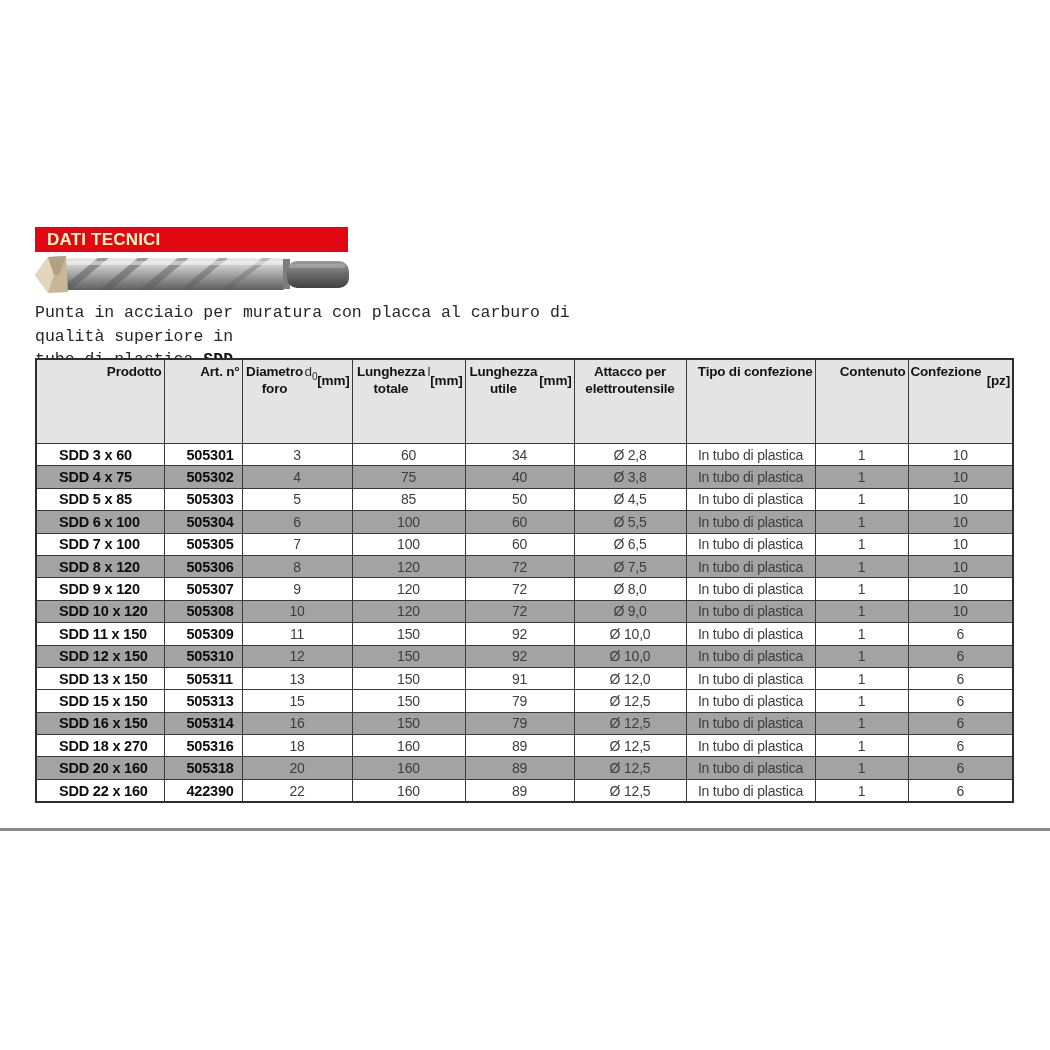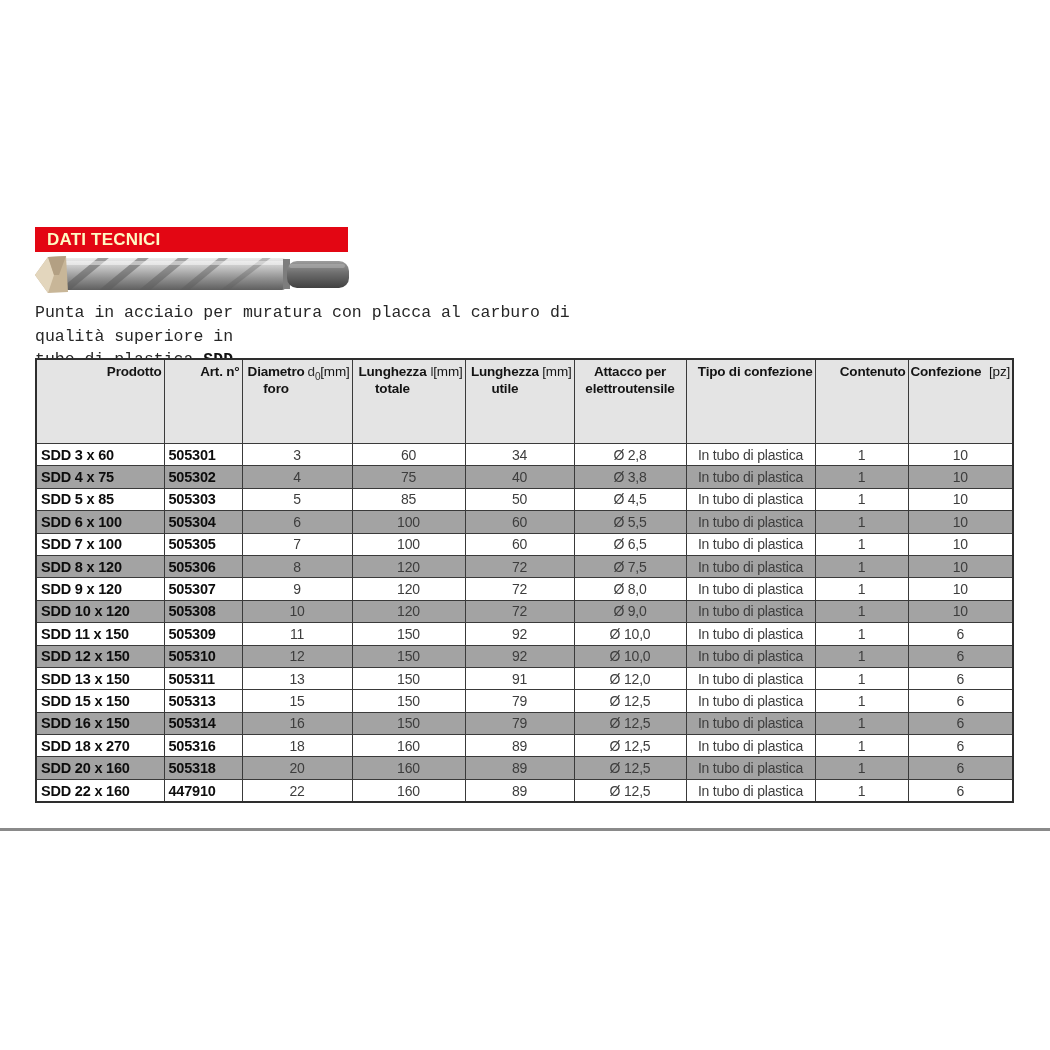--- a/index.html
+++ b/index.html
@@ -39,29 +39,29 @@
   .th-stack {
     display:flex; justify-content:space-between;
     height:100%; box-sizing:border-box; padding:4px 2px 5px; text-align:center;
   }
   .th-stack.bottom-left { justify-content:flex-end; text-align:left; padding-left:6px; }
   .th-stack.bottom-center { justify-content:flex-end; }
   .th-stack.top-only { justify-content:flex-end; }
   .th-label { font-weight:bold; line-height:1.25; }
   .th-symbol { font-weight:normal; font-size:13.5px; color:#2e2e2e; }
   .th-symbol sub { font-size:10px; }
-  .th-unit { font-weight:normal; }
+  .th-unit { font-weight:bold;margin-top:9px; }
 
   table.tech tbody td {
     height:21.4px; font-size:14px; text-align:center; color:#3d3d3d;
     letter-spacing:-0.2px; white-space:nowrap;
   }
   table.tech tbody td.col-0,
   table.tech tbody td.col-1 {
-    text-align:left; padding-left:4px; font-weight:bold; color:#0d0d0d; font-size:14.5px;margin-left:8px;
+    text-align:left; padding-left:22px; font-weight:bold; color:#0d0d0d; font-size:14.5px;margin-left:8px;
   }
   table.tech tbody tr.stripe { background:#a3a3a3; }
 
   
   .separator { position:absolute; left:0; top:828px; width:1050px; height:3px; background:#8a8a8a; }
 </style>
 </head>
 <body>
 
 <div class="page">
@@ -342,21 +342,21 @@
           <td class="col-2">20</td>
           <td class="col-3">160</td>
           <td class="col-4">89</td>
           <td class="col-5">Ø 12,5</td>
           <td class="col-6">In tubo di plastica</td>
           <td class="col-7">1</td>
           <td class="col-8">6</td>
         </tr>
         <tr>
           <td class="col-0">SDD 22 x 160</td>
-          <td class="col-1">447910</td>
+          <td class="col-1">422390</td>
           <td class="col-2">22</td>
           <td class="col-3">160</td>
           <td class="col-4">89</td>
           <td class="col-5">Ø 12,5</td>
           <td class="col-6">In tubo di plastica</td>
           <td class="col-7">1</td>
           <td class="col-8">6</td>
         </tr>
       </tbody>
   </table>

